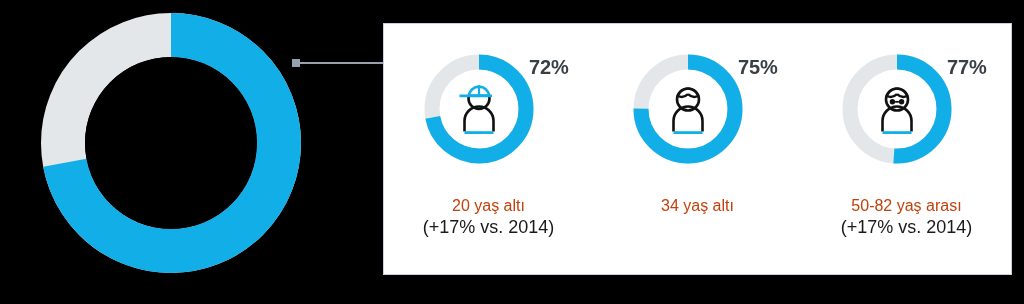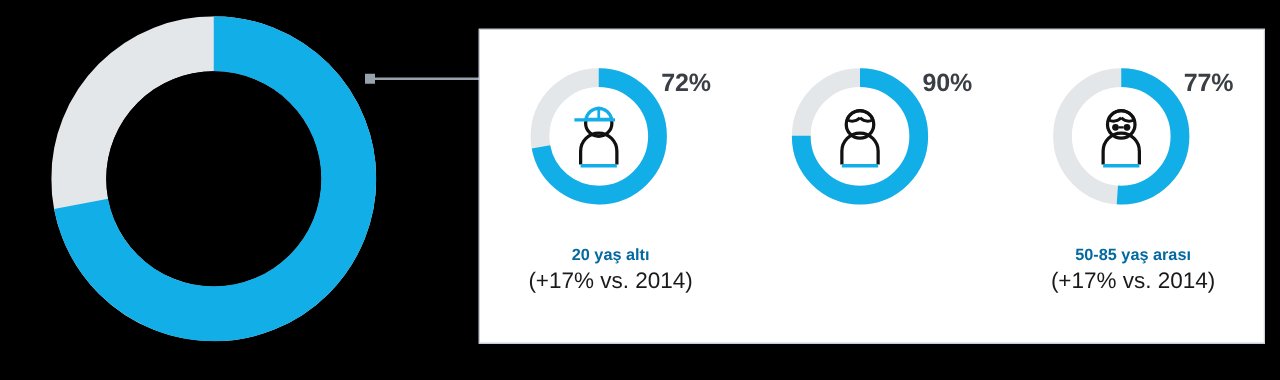--- a/index.html
+++ b/index.html
@@ -119,23 +119,23 @@
     letter-spacing: -0.2px;
     white-space: nowrap;
   }
 
   .label-block {
     margin-top: 26px;
     text-align: center;
     line-height: 1.28;
   }
   .label-main {
-    font-size: 13px;
-    font-weight: bold;
-    color: #0369a1;
+    font-size: 16px;
+    font-weight: normal;
+    color: #c2410c;
     white-space: nowrap;
   }
   .label-sub {
     font-size: 18px;
     font-weight: normal;
     color: #1a1a1a;
     white-space: nowrap;
   }
 </style>
 </head>
@@ -211,24 +211,25 @@
 
               <path d="M16.6 13.2 A11 11 0 0 1 27 5.6 A11 11 0 0 1 37.4 13.2" fill="none" stroke="#111111" stroke-width="2.4"></path>
               <path d="M16.8 13.0 Q22.5 15.5 27 11.2" fill="none" stroke="#111111" stroke-width="2.4"></path>
               <path d="M37.2 13.0 Q31.5 15.5 27 11.2" fill="none" stroke="#111111" stroke-width="2.4"></path>
 
               <path d="M12.5 48.5 L12.5 38 A14.5 14.5 0 0 1 41.5 38 L41.5 48.5" fill="none" stroke="#111111" stroke-width="2.6"></path>
               <path d="M12.5 49.6 L41.5 49.6" stroke="#12AEE8" stroke-width="2.8" fill="none"></path>
             </svg>
           </div>
 
-          <div class="pct">90%</div>
+          <div class="pct">75%</div>
         </div>
 
         <div class="label-block">
+          <div class="label-main">34 yaş altı</div>
         </div>
       </div>
 
       <div class="card">
         <div class="ring-wrap">
           <div class="ring">
             <svg width="112" height="112" viewBox="0 0 112 112" aria-hidden="true">
               <circle cx="56" cy="56" r="47" fill="none" stroke="#E3E7EA" stroke-width="15"></circle>
               <circle class="mini-arc" cx="56" cy="56" r="47" fill="none" stroke="#12AEE8" stroke-width="15" transform="rotate(-90 56 56)" stroke-dasharray="295.310" stroke-dashoffset="144.702"></circle>
             </svg>
@@ -247,20 +248,20 @@
 
               <path d="M12.5 48.5 L12.5 38 A14.5 14.5 0 0 1 41.5 38 L41.5 48.5" fill="none" stroke="#111111" stroke-width="2.6"></path>
               <path d="M12.5 49.6 L41.5 49.6" stroke="#12AEE8" stroke-width="2.8" fill="none"></path>
             </svg>
           </div>
 
           <div class="pct">77%</div>
         </div>
 
         <div class="label-block">
-          <div class="label-main">50-85 yaş arası</div>
+          <div class="label-main">50-82 yaş arası</div>
           <div class="label-sub">(+17% vs. 2014)</div>
         </div>
       </div>
 
     </div>
   </div>
 </div>
 
 </body></html>

